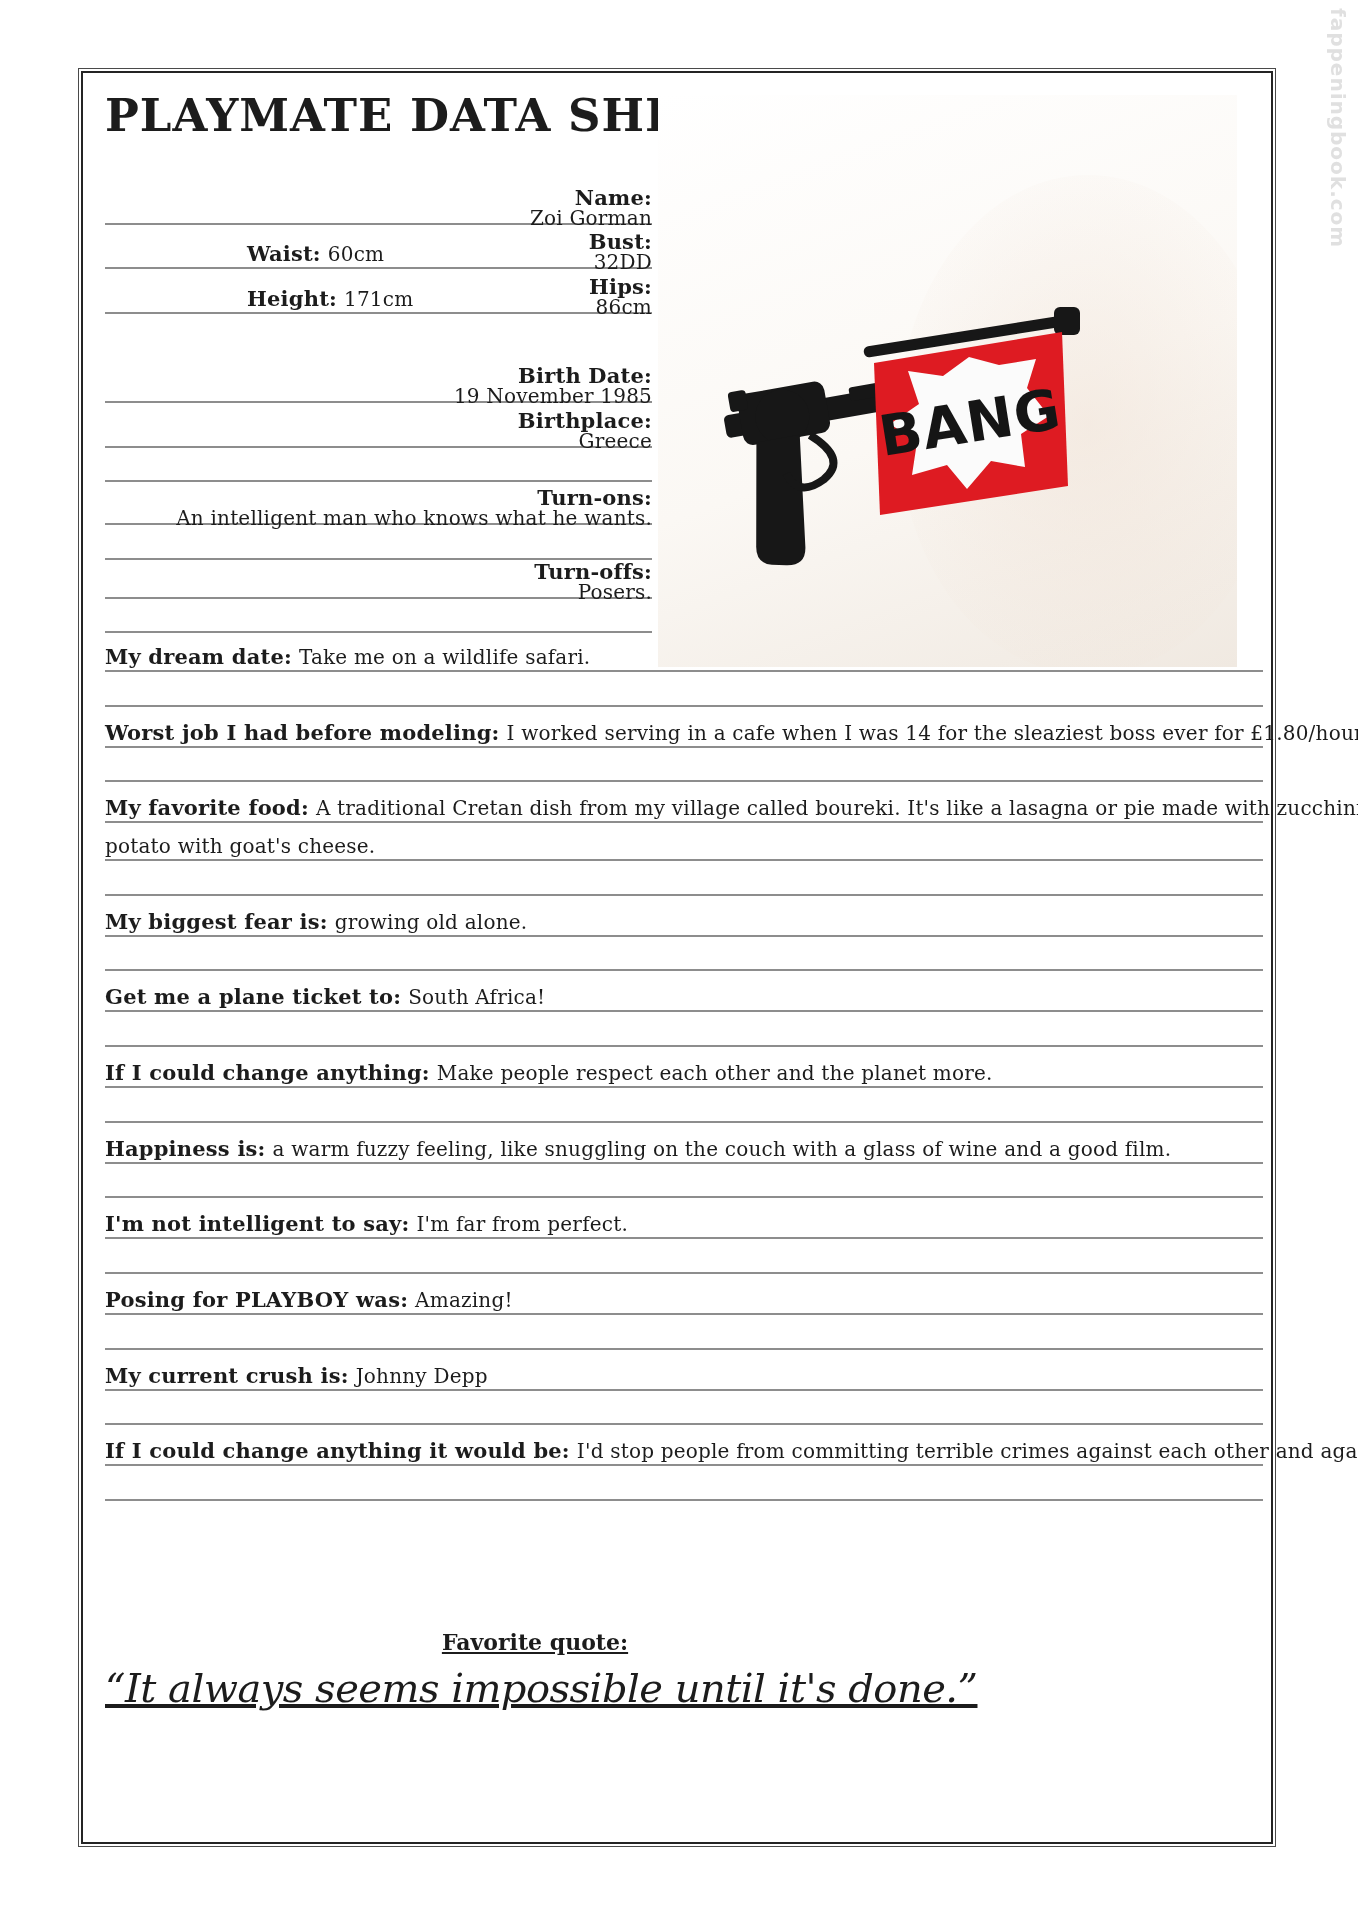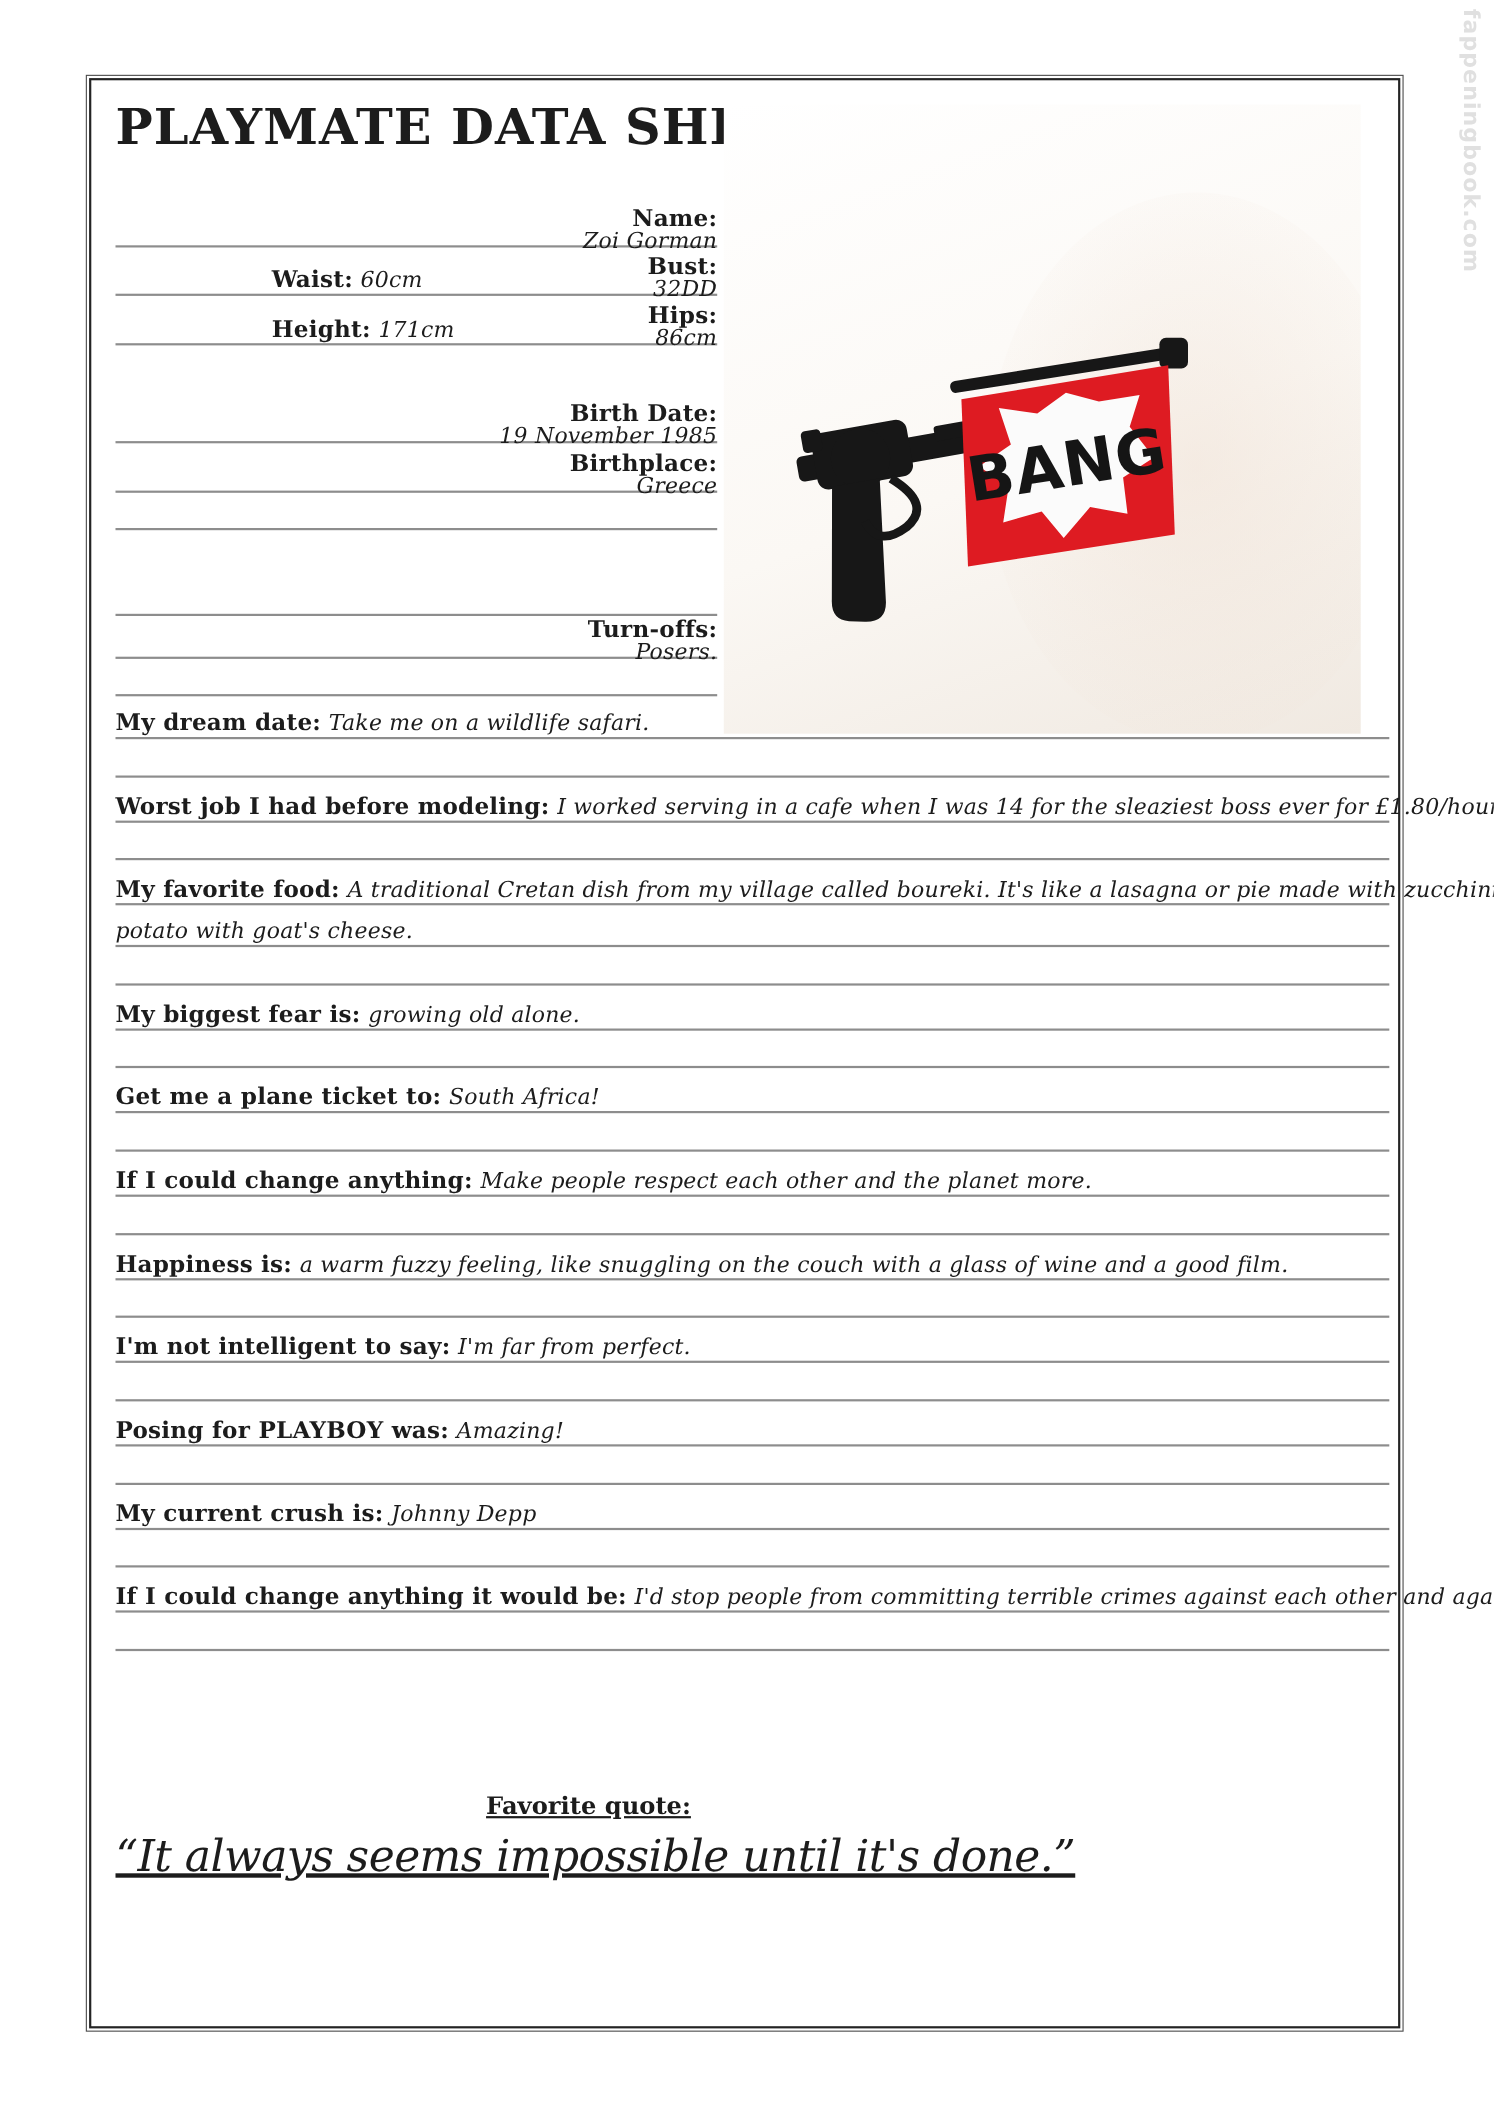--- a/index.html
+++ b/index.html
@@ -29,21 +29,21 @@
     position:absolute;height:33px;display:flex;align-items:flex-end;
     border-bottom:2px solid #8d8d8d;padding-bottom:3px;box-sizing:content-box;
     white-space:nowrap;
   }
   .row-left{left:22px;width:547px;flex-direction:column;}
   .row-full{left:22px;width:1158px;}
   .lbl{
     font-weight:bold;font-size:21px;letter-spacing:0.2px;line-height:1;
   }
   .hw{
-    font-style:italic;font-size:20px;margin-left:7px;line-height:1;
+    font-size:20px;margin-left:7px;line-height:1;
     letter-spacing:0.2px;
   }
   .pair2{position:absolute;left:110px;bottom:3px;display:flex;align-items:flex-end;padding-left:32px;}
   .line{
     position:absolute;height:0;border-top:2px solid #8d8d8d;
   }
   .line-left{left:22px;width:547px;}
   .line-full{left:22px;width:1158px;}
   .photo{
     position:absolute;left:575px;top:22px;width:579px;height:572px;
@@ -129,20 +129,24 @@
       <span class="hw">19 November 1985</span>
     </div>
 
     <div class="row row-left" style="top:337px">
       <span class="lbl">Birthplace:</span>
       <span class="hw">Greece</span>
     </div>
 
     <div class="line line-left" style="top:407px"></div>
 
+    <div class="row row-left" style="top:414px">
+      <span class="lbl">Turn-ons:</span>
+      <span class="hw">An intelligent man who knows what he wants.</span>
+    </div>
 
     <div class="line line-left" style="top:485px"></div>
 
     <div class="row row-left" style="top:488px">
       <span class="lbl">Turn-offs:</span>
       <span class="hw">Posers.</span>
     </div>
 
     <div class="line line-left" style="top:558px"></div>
 

